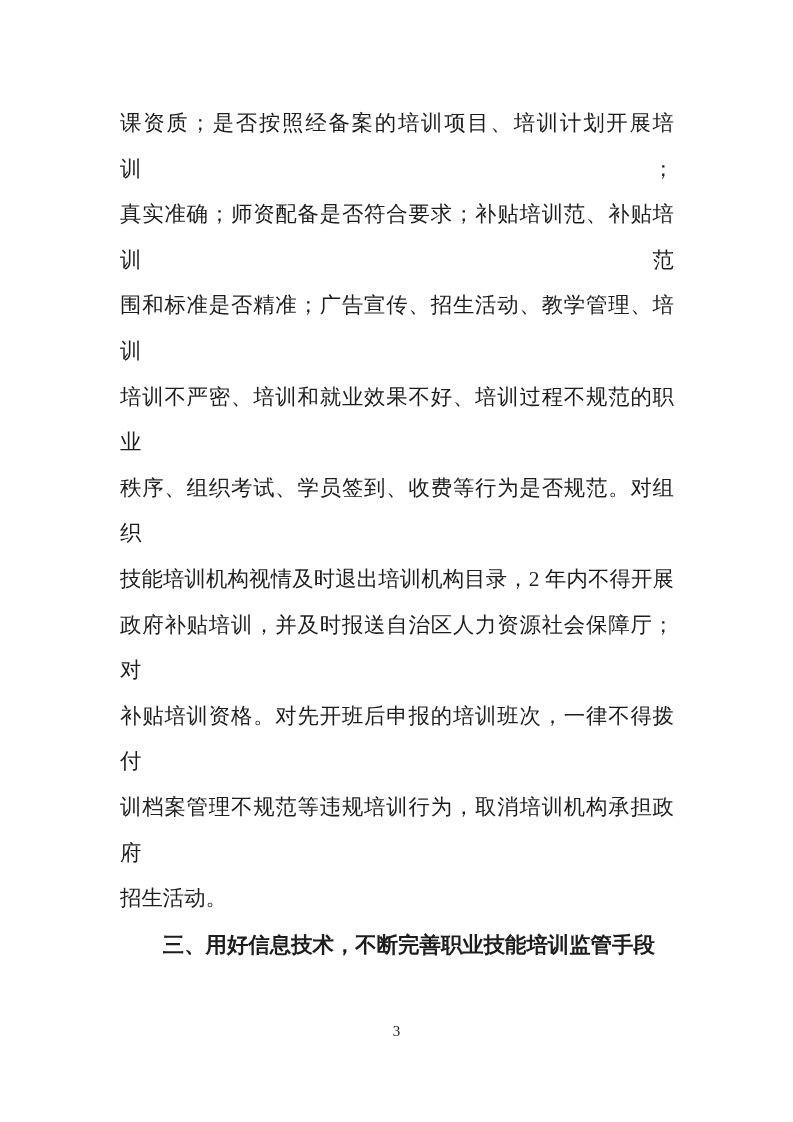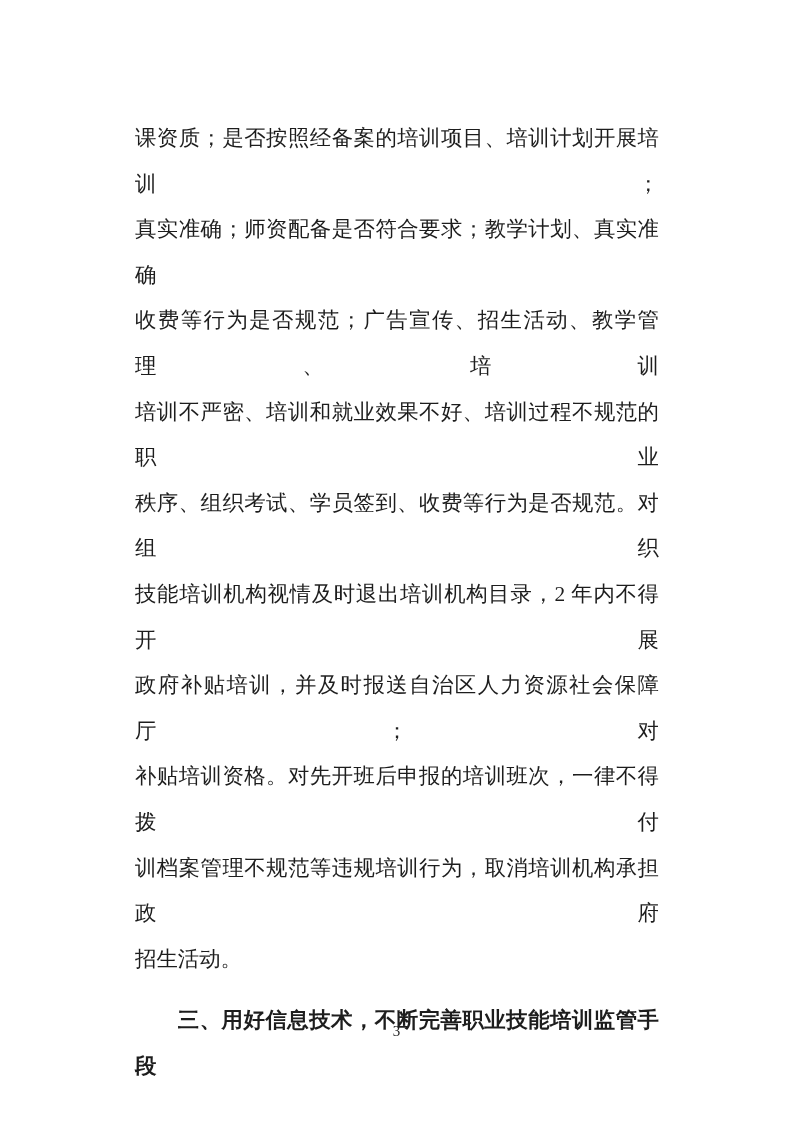--- a/index.html
+++ b/index.html
@@ -15,21 +15,21 @@
     overflow: hidden;
     font-family: "Liberation Serif", "DejaVu Serif", serif;
   }
   .content {
     position: absolute;
     left: 119px;
     top: 100px;
     width: 556px;
   }
   .block {
-    margin: 16px;
+    margin: 1px;
     padding: 0;
   }
   .line {
     font-size: 21.4px;
     line-height: 45.6px;
     color: #1d1d1d;
     text-align: justify;
     text-align-last: justify;
     white-space: normal;
     letter-spacing: 0;
@@ -56,22 +56,22 @@
     font-family: "Liberation Serif", "DejaVu Serif", serif;
   }
 </style>
 </head>
 <body>
 
 <div class="page">
   <div class="content" style="color: rgb(29, 29, 29);">
       <div class="block paragraph">
         <div class="line">课资质；是否按照经备案的培训项目、培训计划开展培训；</div>
-        <div class="line">真实准确；师资配备是否符合要求；教学计划、真实准确</div>
-        <div class="line">收费等行为是否规范；广告宣传、招生活动、教学管理、培训</div>
+        <div class="line">真实准确；师资配备是否符合要求；补贴培训范、补贴培训范</div>
+        <div class="line">围和标准是否精准；广告宣传、招生活动、教学管理、培训</div>
         <div class="line">培训不严密、培训和就业效果不好、培训过程不规范的职业</div>
         <div class="line">秩序、组织考试、学员签到、收费等行为是否规范。对组织</div>
         <div class="line">技能培训机构视情及时退出培训机构目录，2 年内不得开展</div>
         <div class="line">政府补贴培训，并及时报送自治区人力资源社会保障厅；对</div>
         <div class="line">补贴培训资格。对先开班后申报的培训班次，一律不得拨付</div>
         <div class="line">训档案管理不规范等违规培训行为，取消培训机构承担政府</div>
         <div class="line last">招生活动。</div>
       </div>
       <div class="block heading">
         <div class="line indent last">三、用好信息技术，不断完善职业技能培训监管手段</div>

